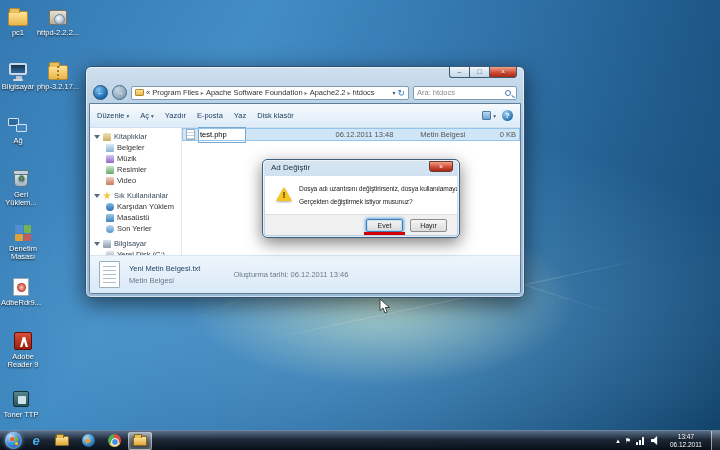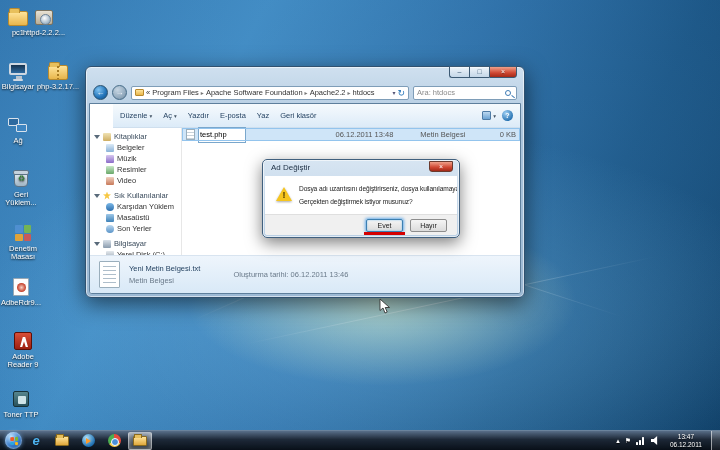--- a/index.html
+++ b/index.html
@@ -68,21 +68,21 @@
   .crumb-sep { color:#777; font-size:6px; }
   .ab-spacer { flex:1; }
   .ab-caret { color:#557; font-size:6px; cursor:pointer; }
   .ab-refresh { color:#2273b8; font-size:9px; cursor:pointer; line-height:10px; }
   .searchbox { width:104px; height:14px; background:#fff; border:1px solid #7e9db8; border-radius:2px; display:flex; align-items:center; padding:0 3px; flex:0 0 auto; }
   .stext { flex:1; font-size:7.5px; color:#8a8a8a; white-space:nowrap; overflow:hidden; }
   .mag { width:6px; height:6px; border:1.3px solid #3f7cb5; border-radius:50%; position:relative; flex:0 0 auto; margin-right:2px; }
   .mag::after { content:""; position:absolute; left:5px; top:5px; width:4px; height:1.4px; background:#3f7cb5; transform:rotate(40deg); }
 
   .content { position:absolute; left:3px; right:3px; top:36px; bottom:3px; background:#fff; border:1px solid #5e7f9c; display:flex; flex-direction:column; border-radius:0 0 3px 3px; overflow:hidden; }
-  .cmdbar { height:24px; flex:0 0 auto; background:linear-gradient(#f6fafd,#dcebf8); border-bottom:1px solid #cfdfee; display:flex; align-items:center; font-size:7.5px; color:#1e3c5c; padding:0 7px; gap:11px;margin-left:23px; }
+  .cmdbar { height:24px; flex:0 0 auto; background:linear-gradient(#f6fafd,#dcebf8); border-bottom:1px solid #cfdfee; display:flex; align-items:center; font-size:7.5px; color:#1e3c5c; padding:0 7px; gap:11px; }
   .titem { display:flex; align-items:center; gap:2px; cursor:pointer; white-space:nowrap; }
   .tcaret { font-size:5.5px; color:#456; }
   .tright { margin-left:auto; display:flex; align-items:center; gap:6px; }
   .views { display:flex; align-items:center; gap:2px; cursor:pointer; }
   .vsq { width:9px; height:9px; background:linear-gradient(#bcd8f0,#6ca4d4); border:1px solid #4f7ca6; border-radius:1px; }
   .helpbtn { width:11px; height:11px; border-radius:50%; background:radial-gradient(circle at 35% 30%, #9fd0f4, #2d77b5 70%); color:#fff; font-size:7px; font-weight:bold; text-align:center; line-height:11px; cursor:pointer; }
 
   .main { flex:1; display:flex; min-height:0; }
   .sidepane { width:92px; flex:0 0 auto; border-right:1px solid #e7e7e7; padding:3px 0 0 4px; font-size:7.5px; color:#333; overflow:hidden; }
   .group { margin-bottom:4px; }
@@ -175,21 +175,21 @@
 <div class="streak s1"></div>
 <div class="streak s2"></div>
 <div class="streak s3"></div>
 
 <div class="dicon" style="left:2px;top:6px;width:32px">
   <div class="ig">
       <div class="fold"></div>
     </div>
   <div>pc1</div>
 </div>
-<div class="dicon" style="left:19px;top:6px;width:50px">
+<div class="dicon" style="left:33px;top:6px;width:50px">
   <div class="ig">
       <div class="instbox"></div>
     </div>
   <div>httpd-2.2.2...</div>
 </div>
 <div class="dicon" style="left:0px;top:60px;width:36px">
   <div class="ig">
       <div class="monitor"></div>
       <div class="stand"></div>
     </div>
@@ -292,21 +292,21 @@
       <span class="titem">
           <span>Yazdır</span>
         </span>
       <span class="titem">
           <span>E-posta</span>
         </span>
       <span class="titem">
           <span>Yaz</span>
         </span>
       <span class="titem">
-          <span>Geri klasör</span>
+          <span>Disk klasör</span>
         </span>
       <span class="tright">
         <span class="views">
             <span class="vsq"></span>
             <span class="tcaret">▾</span>
           </span>
         <span class="helpbtn">?</span>
       </span>
     </div>
     <div class="main">

